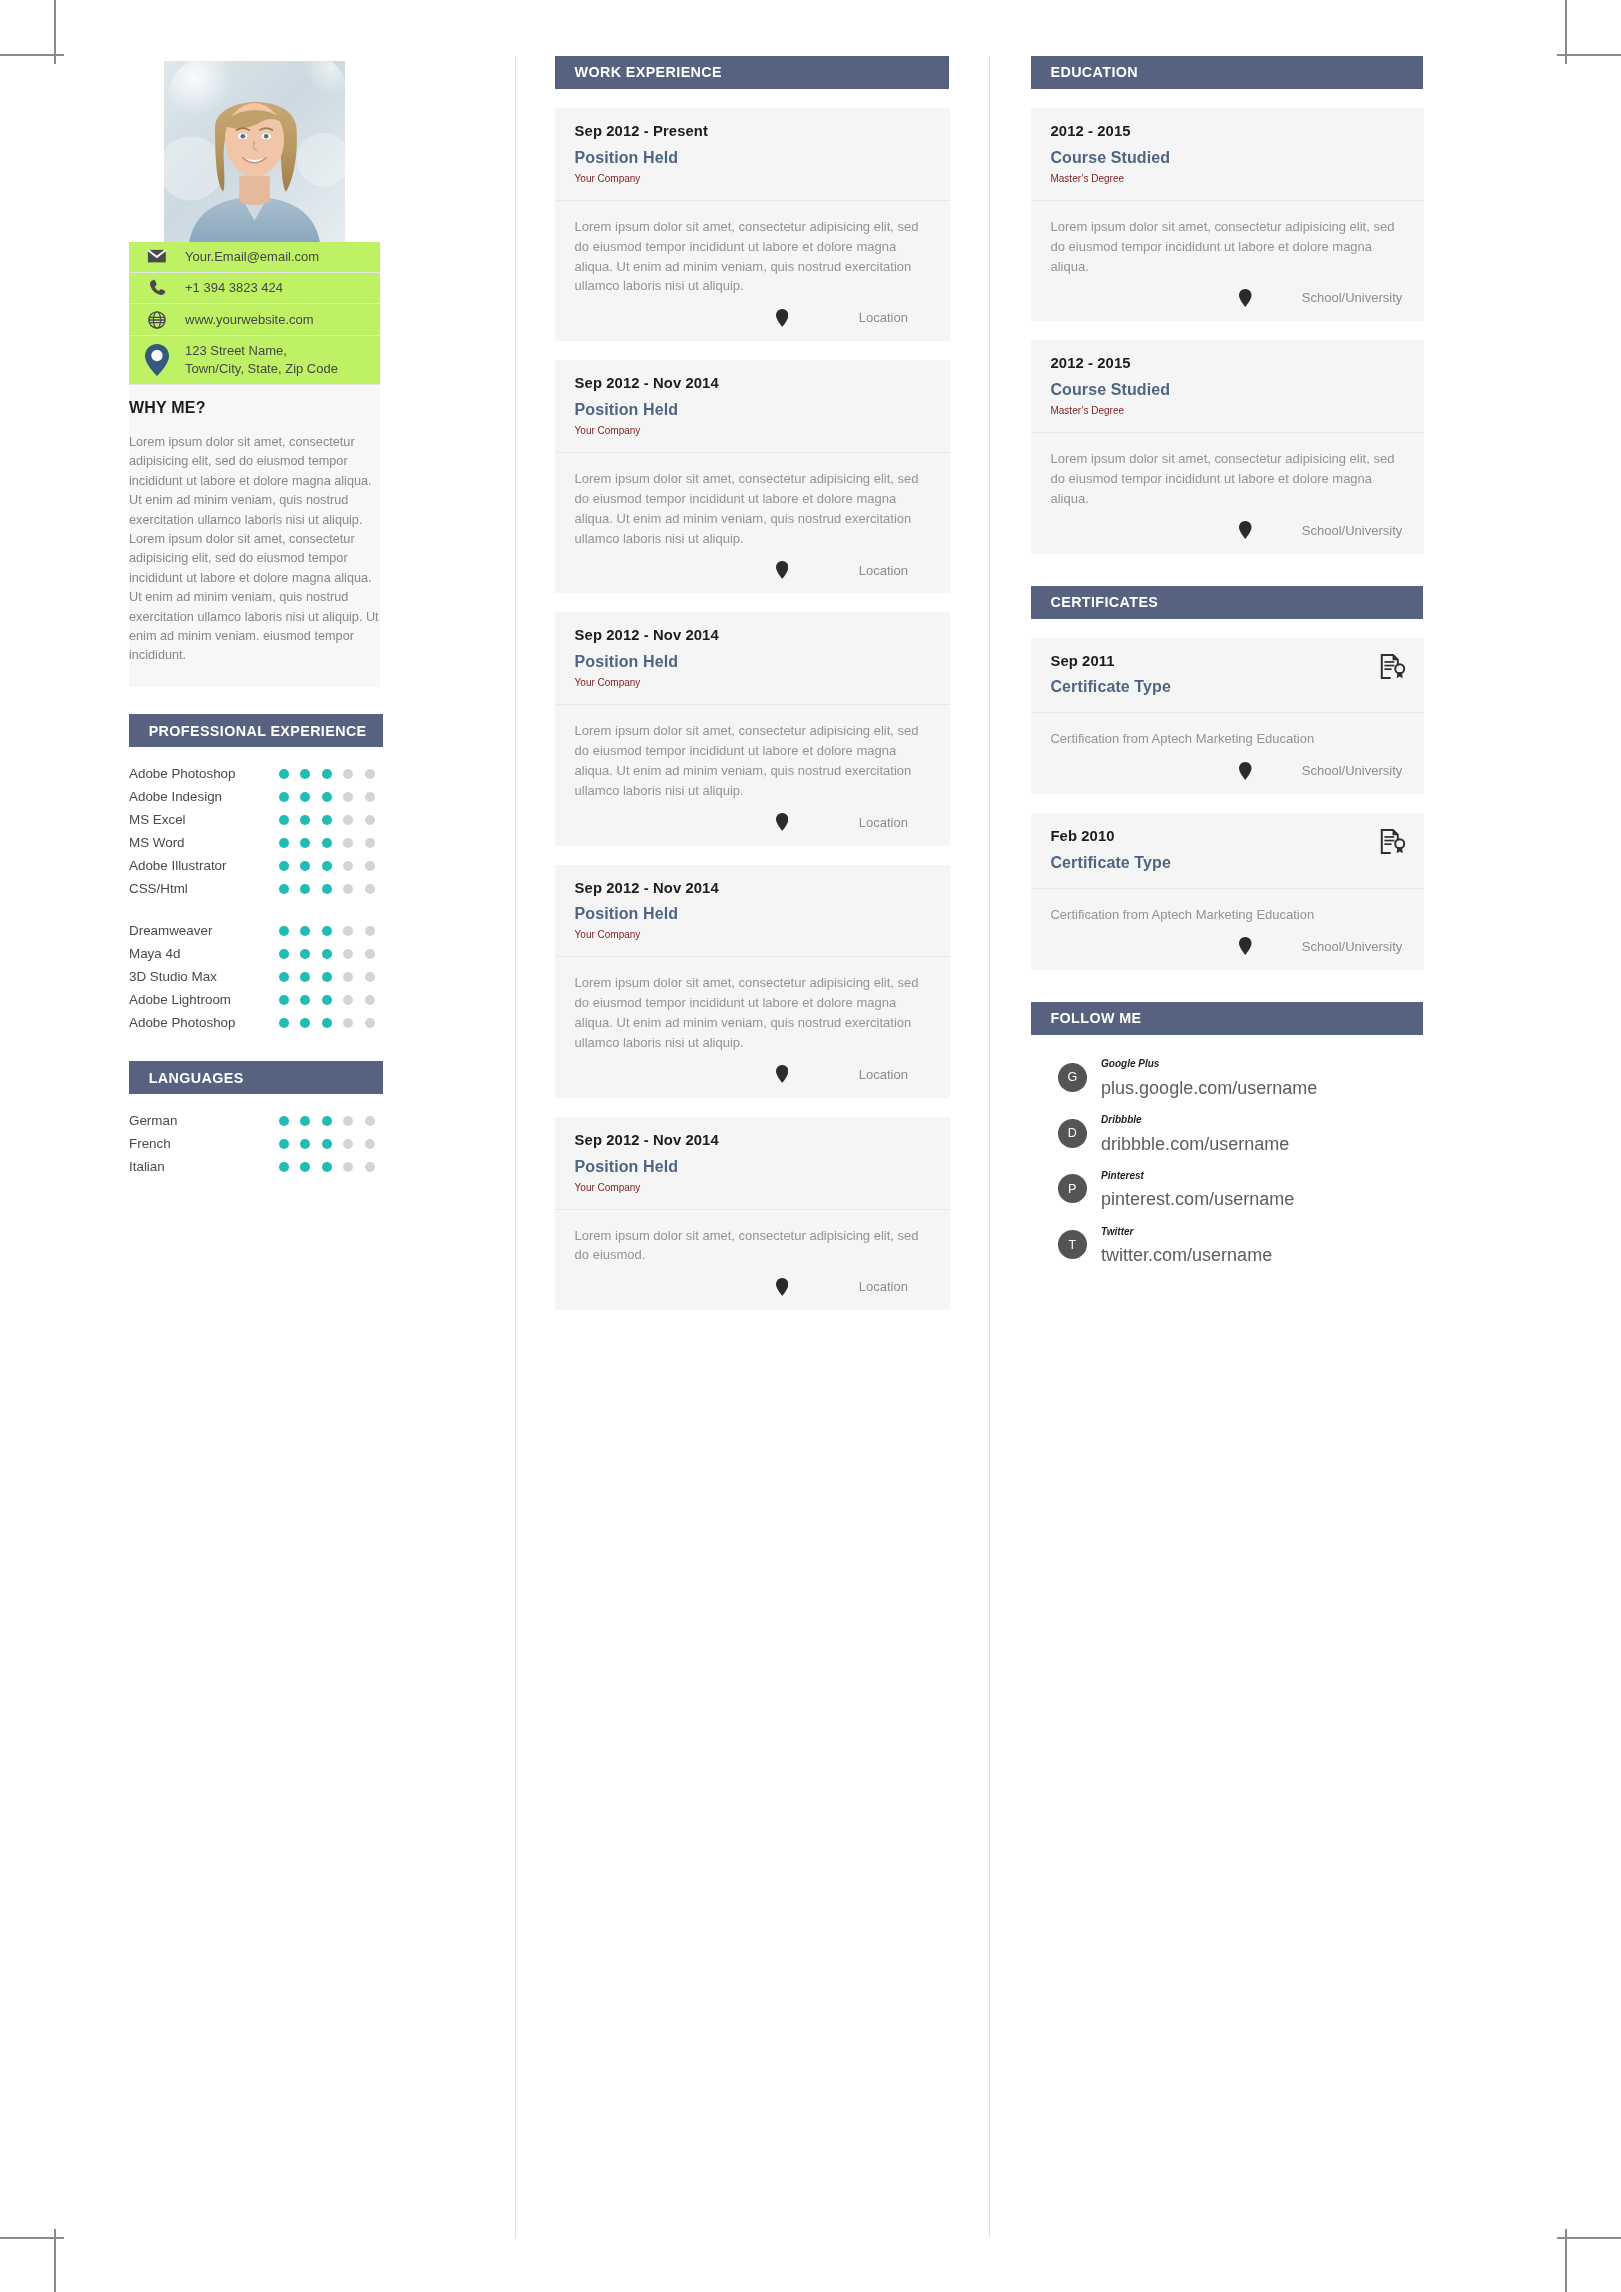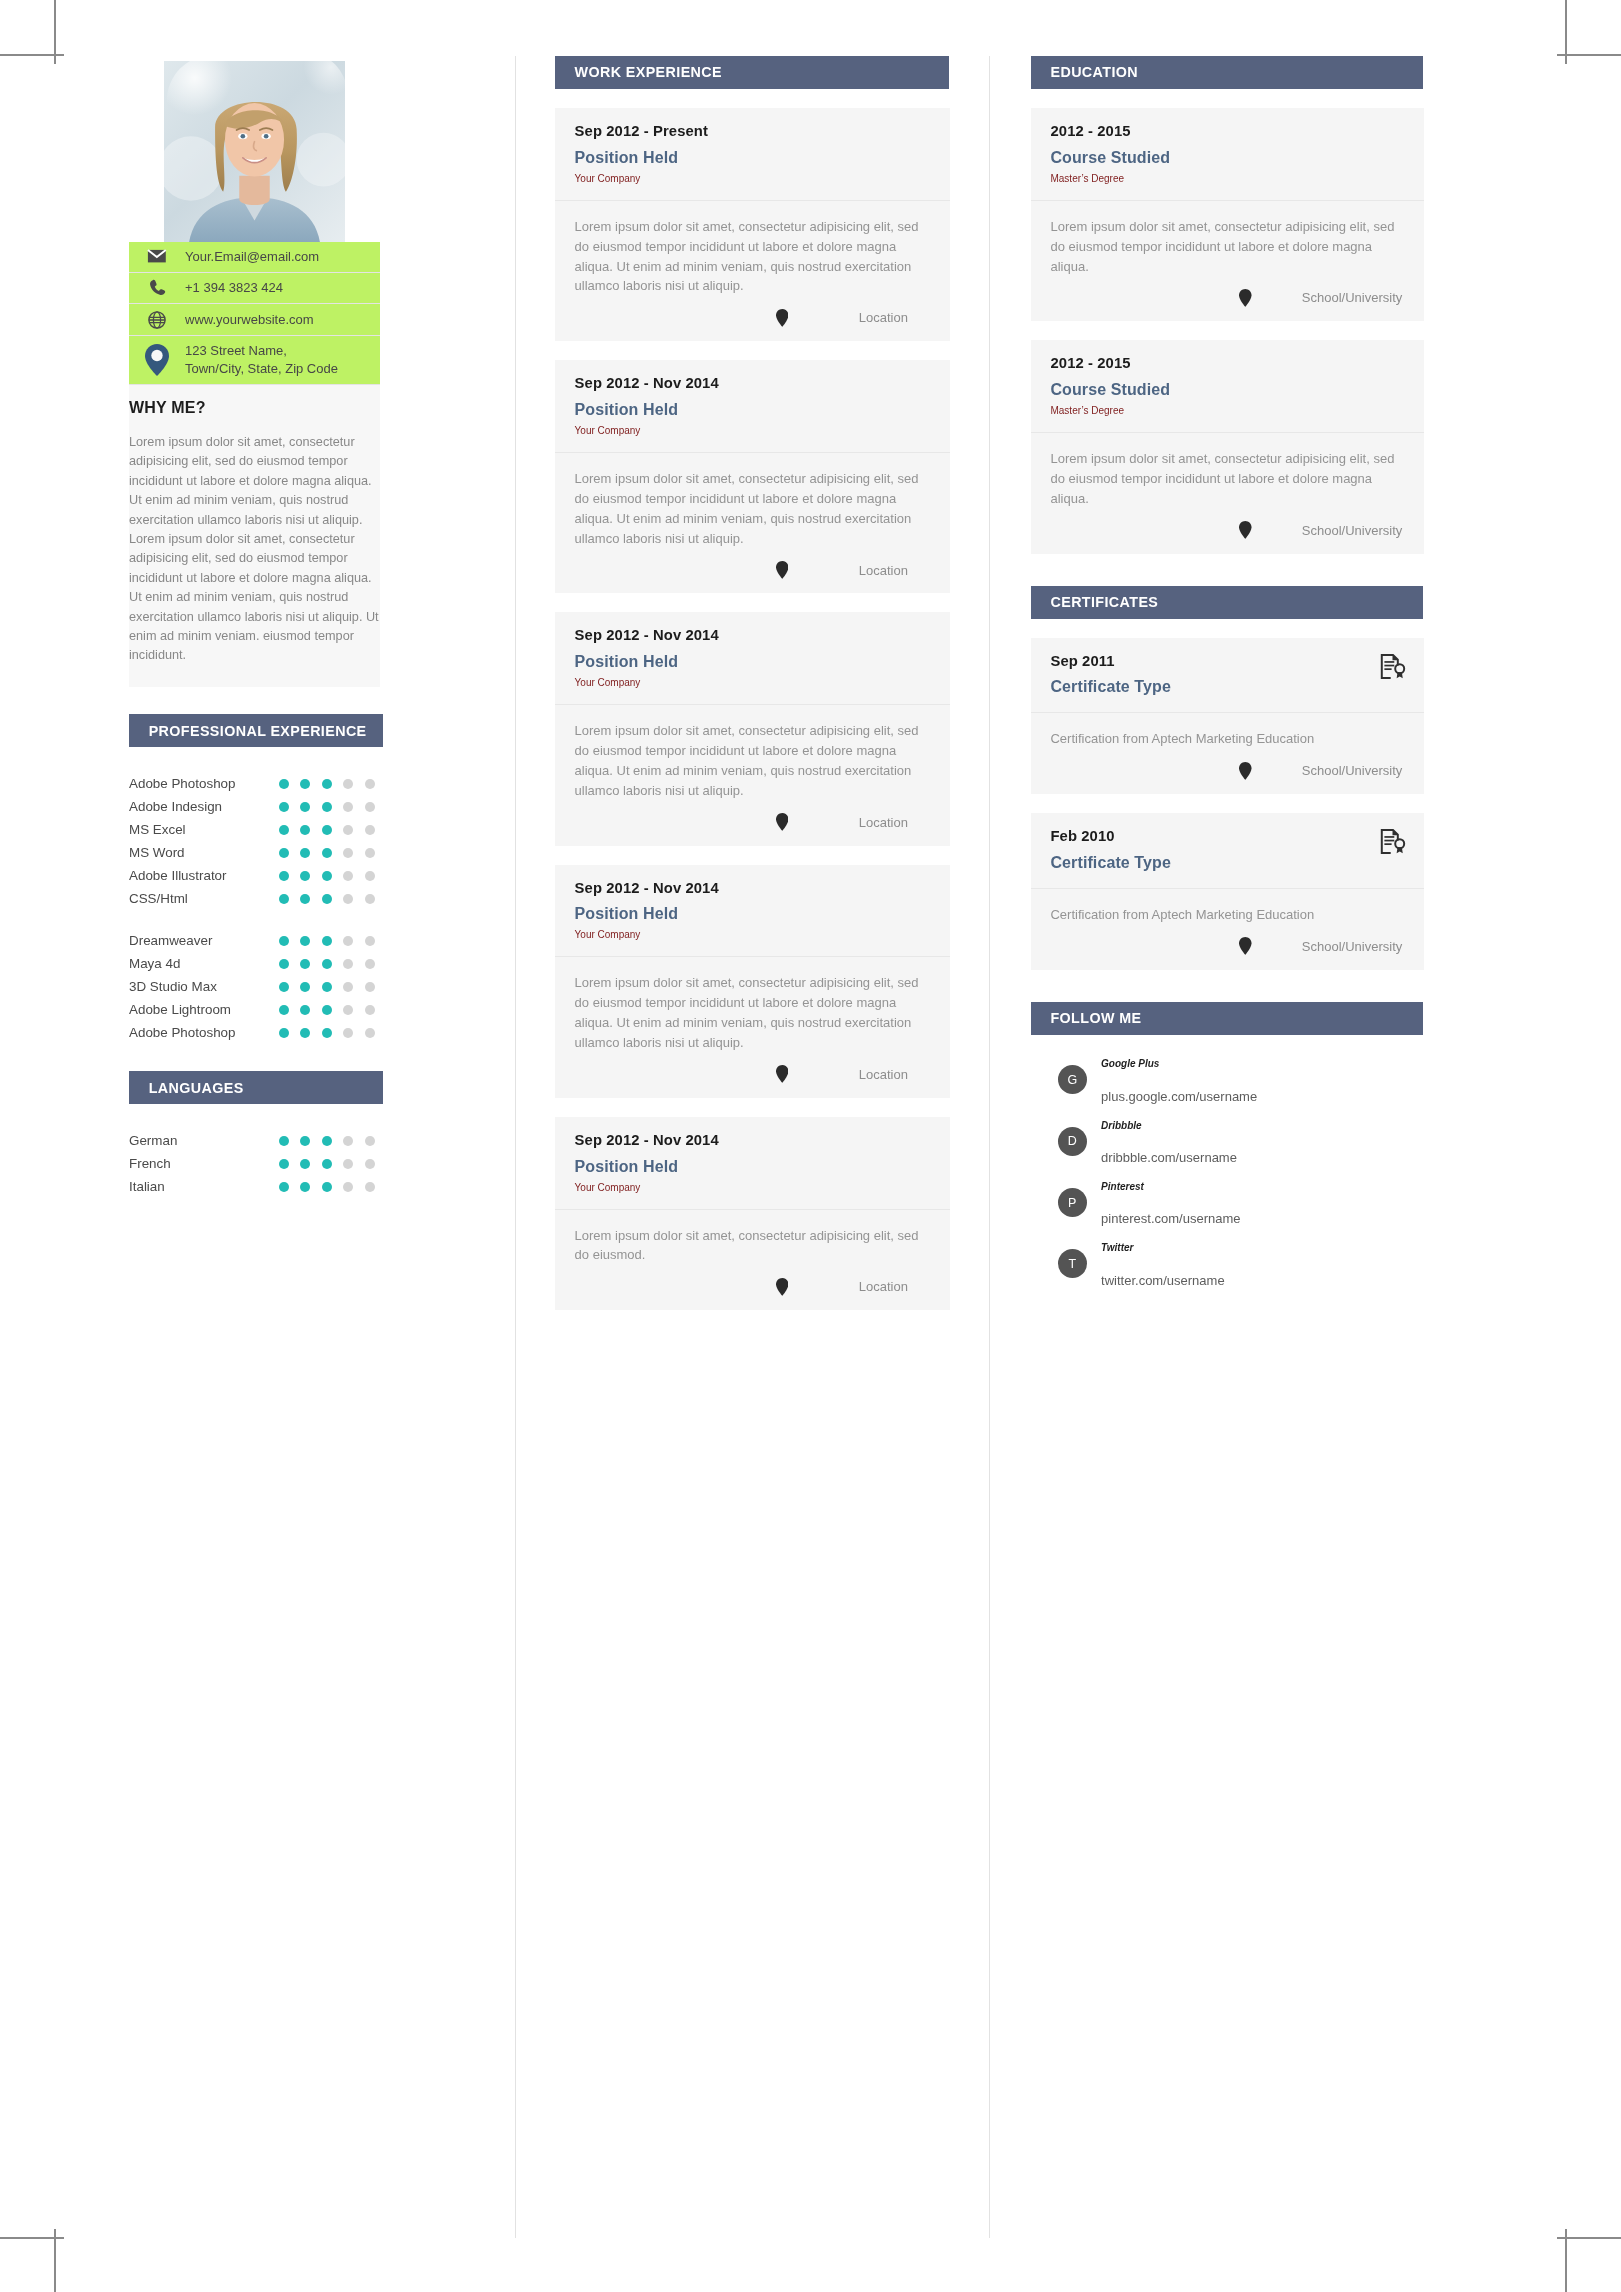--- a/index.html
+++ b/index.html
@@ -116,21 +116,21 @@
     letter-spacing: 0.4px;
     padding: 7.2px 0 7.2px 19.7px;
     line-height: 1.3;
   }
   .bar.left  { width: 254px; margin-top: 27px; }
   .bar.mid   { width: 394px; }
   .bar.right { width: 392px; }
   .bar.right.spaced { margin-top: 32px; }
 
   
-  .skills { width: 254px; padding-top: 25px; }
+  .skills { width: 254px; padding-top: 15px; }
   .skill-row {
     display: flex;
     align-items: center;
     height: 23px;
   }
   .skill-name {
     font-size: 13.4px;
     color: #4a4a4a;
     width: 150px;
     flex: none;
@@ -217,24 +217,24 @@
     margin: 0 14.3px 0 27px;
   }
   .social-name {
     font-size: 10px;
     font-weight: bold;
     color: #1f1f1f;
     line-height: 1.25;
     font-style: italic;
   }
   .social-url {
-    font-size: 13px;
+    font-size: 18px;
     color: #5d5d5d;
     line-height: 1.3;
-    margin-top: 18px;
+    margin-top: 6px;
   }
 </style>
 </head>
 <body>
 
 <div class="page">
 
   <div class="crop h cm-tl-h"></div>
   <div class="crop v cm-tl-v"></div>
   <div class="crop h cm-tr-h"></div>

